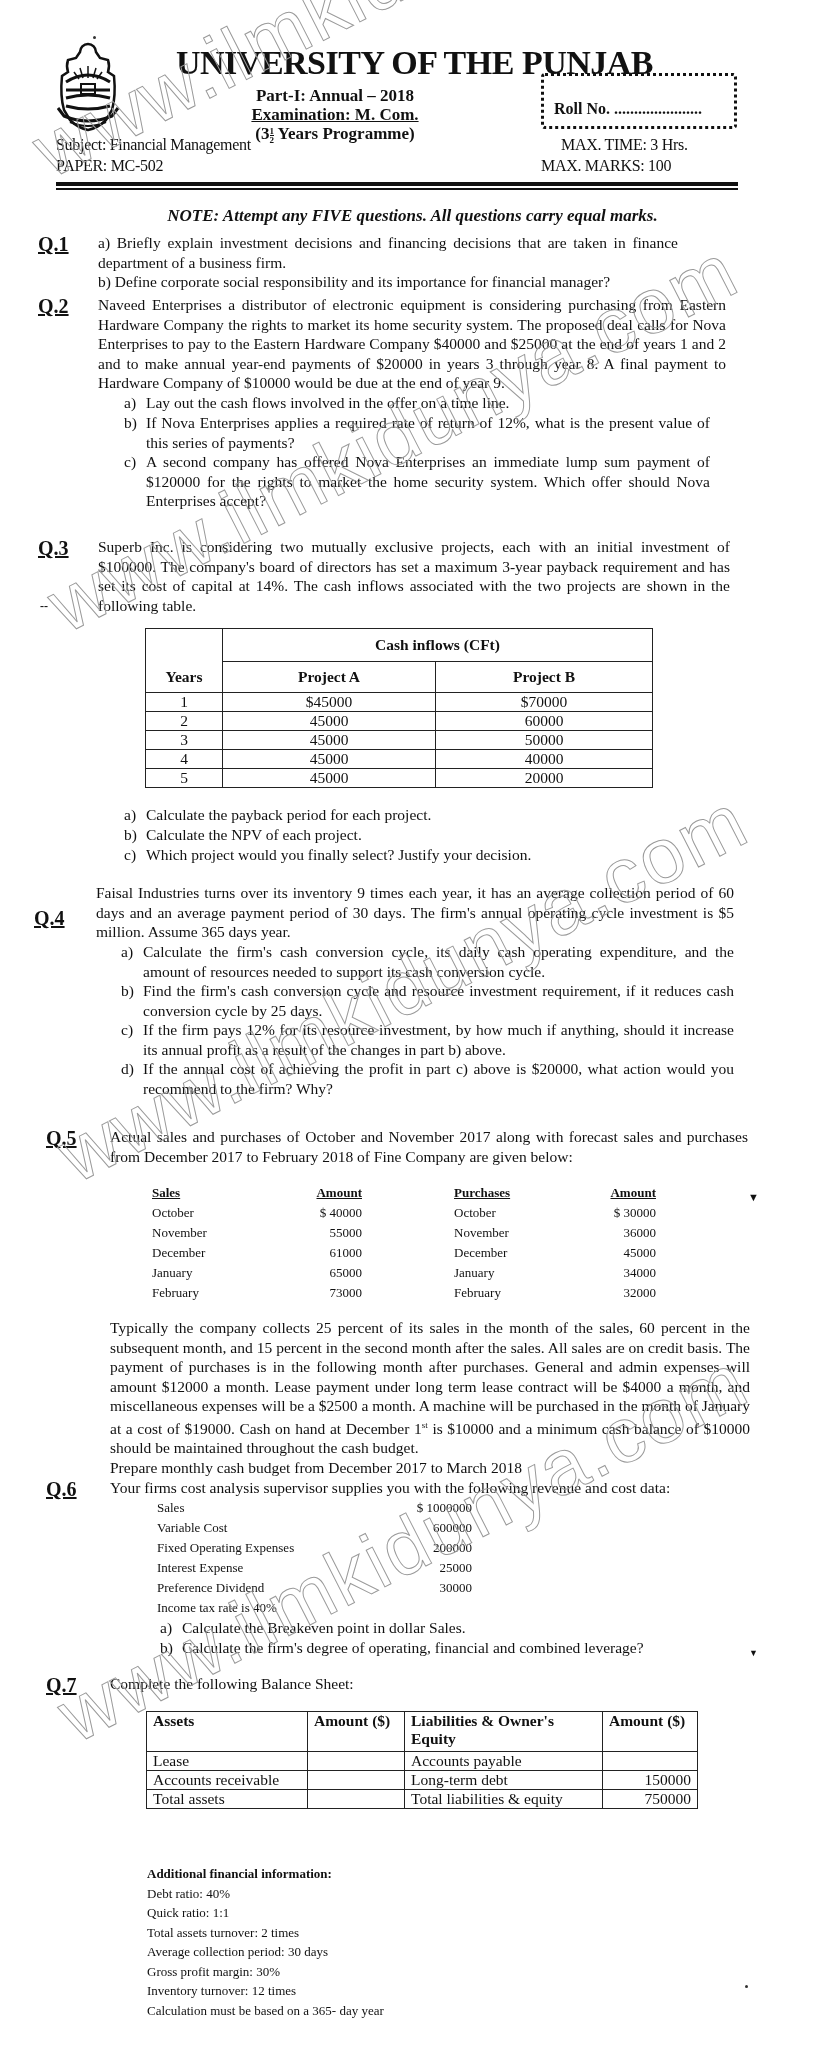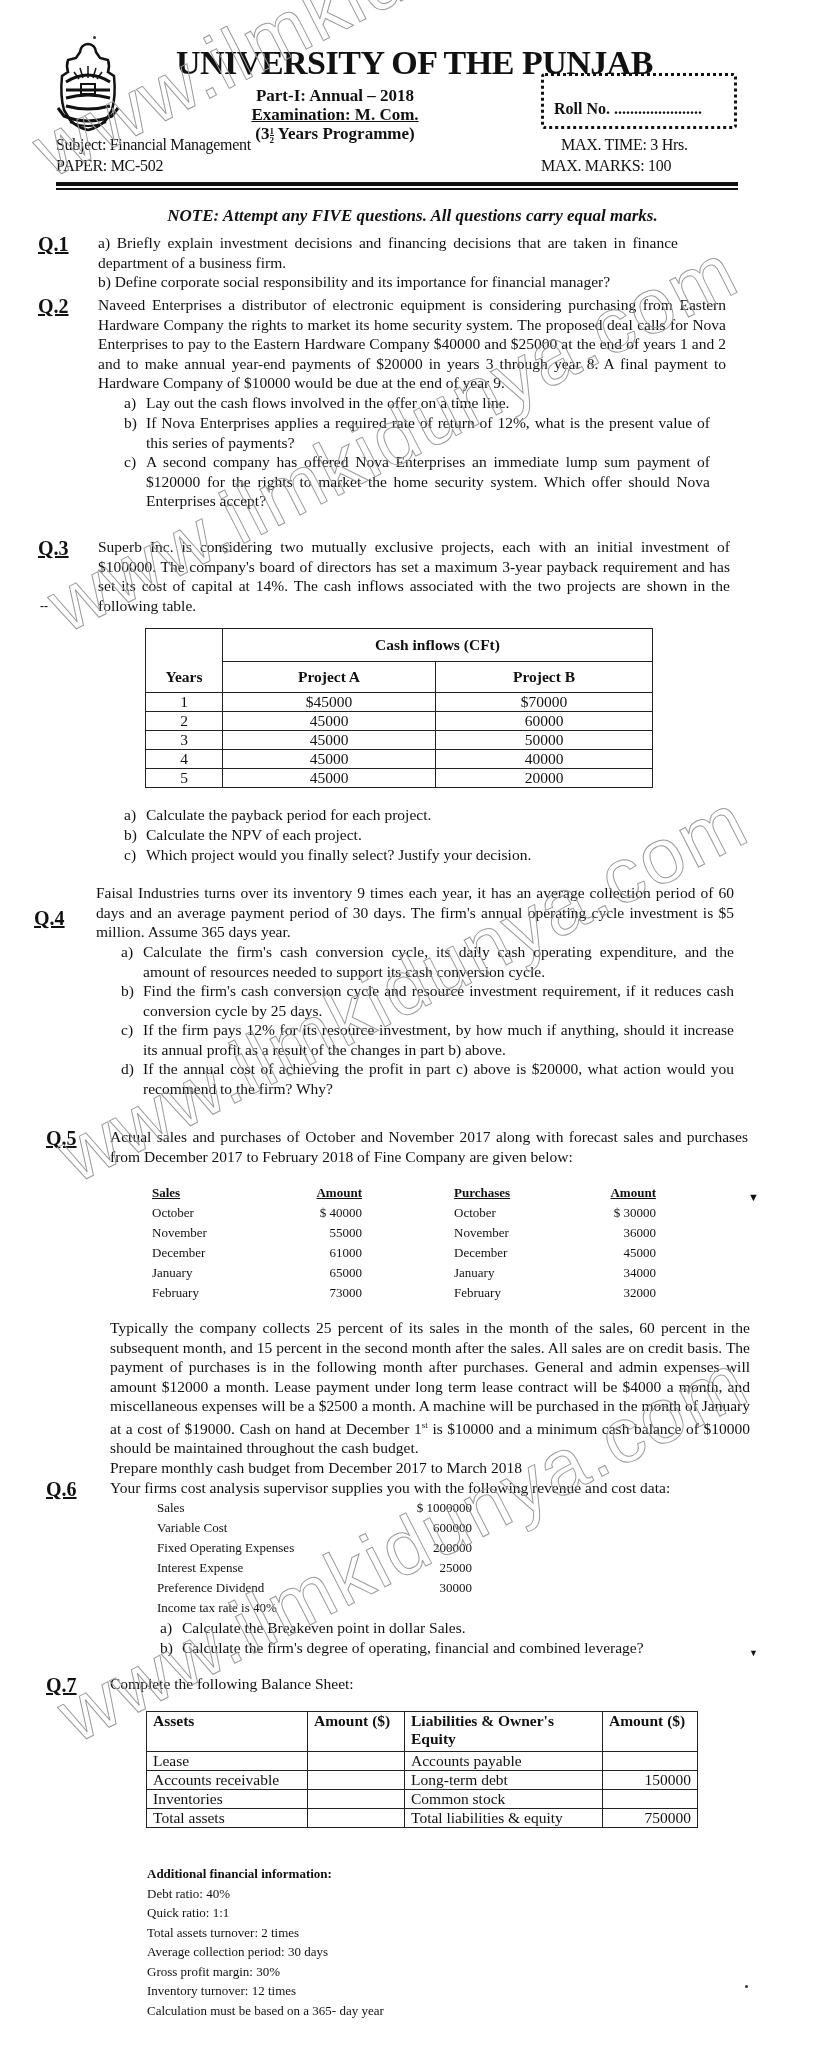--- a/index.html
+++ b/index.html
@@ -258,26 +258,20 @@
         <td>Accounts payable</td>
         <td class="num"></td>
       </tr>
   <tr>
         <td>Accounts receivable</td>
         <td class="num"></td>
         <td>Long-term debt</td>
         <td class="num">150000</td>
       </tr>
   <tr>
-        <td>Inventories</td>
-        <td class="num"></td>
-        <td>Common stock</td>
-        <td class="num"></td>
-      </tr>
-  <tr>
         <td>Total assets</td>
         <td class="num"></td>
         <td>Total liabilities &amp; equity</td>
         <td class="num">750000</td>
       </tr>
 </tbody>
   </table>
 
 <div class="cols" style="left:147px;top:1864px;line-height:19.5px;">
   <div class="b">Additional financial information:</div>

